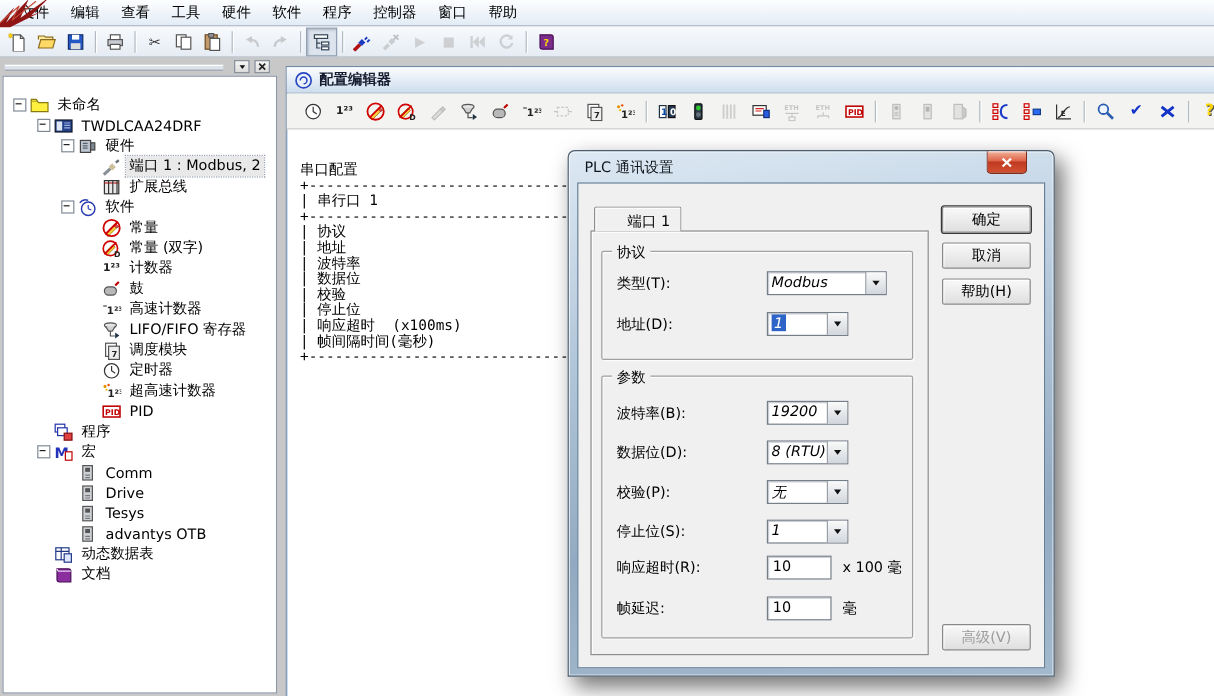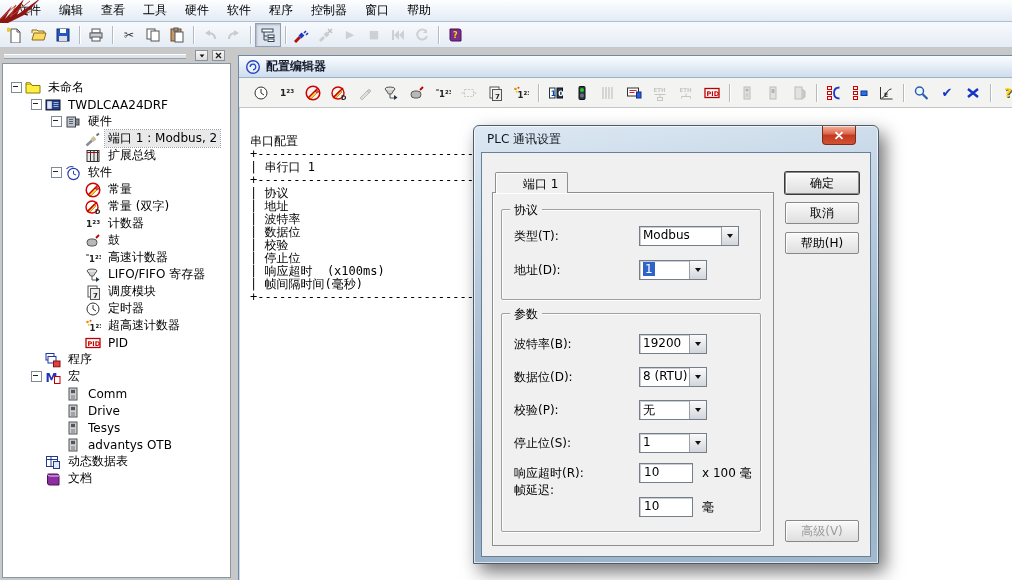--- a/index.html
+++ b/index.html
@@ -67,21 +67,21 @@
   .tab{position:absolute;left:13px;top:19px;height:21px;padding:3px 9px 0 27px;background:#f0f0f0;
     border:1px solid #8e8e8e;border-bottom:none;border-radius:2px 2px 0 0;
     box-shadow:inset 1px 1px 0 #fff;box-sizing:border-box;z-index:2;}
   .page{position:absolute;left:10px;top:39px;width:280px;height:352px;background:#f0f0f0;
     border:1px solid #8e8e8e;box-shadow:inset 1px 1px 0 #fff;}
   .group{position:absolute;border:1px solid #a0a0a0;border-radius:2px;
     box-shadow:inset 1px 1px 0 #fcfcfc,1px 1px 0 #fcfcfc;}
   .group-label{position:absolute;left:8px;top:-8px;background:#f0f0f0;padding:0 4px;}
   .f-label{position:absolute;left:12px;}
   .combo{position:absolute;left:137px;height:20px;background:#fff;border:1px solid #767e88;
-    box-shadow:inset 1px 1px 0 #c9ced6;display:flex;box-sizing:border-box;}
+    box-shadow:inset 1px 1px 0 #c9ced6;display:flex;box-sizing:border-box;font-style:italic;}
   .combo-text{flex:1;padding:1px 3px 0 3px;overflow:hidden;white-space:nowrap;}
   .combo-text .sel{background:#2e64c8;color:#fff;padding:0 2px;}
   .combo-btn{width:16px;flex:none;border-left:1px solid #9aa0a8;
     background:linear-gradient(#fafafa,#d2d6dc);display:flex;align-items:center;justify-content:center;}
   .arrow-down{width:0;height:0;border-left:3.5px solid transparent;border-right:3.5px solid transparent;
     border-top:4px solid #111;}
   .tinput{position:absolute;left:137px;width:54px;height:20px;background:#fff;
     border:1px solid #767e88;box-shadow:inset 1px 1px 0 #c9ced6;padding:1px 20px 0 4px;box-sizing:border-box;}
   .unit{position:absolute;left:200px;}
   .dlg-btn{position:absolute;left:303px;width:74px;height:22px;text-align:center;
@@ -858,21 +858,21 @@
             <span class="f-label" style="top: 121px;">停止位(S):</span>
             <div class="combo" style="top: 119px; width: 68px;">
               <span class="combo-text">1</span>
               <span class="combo-btn">
                 <span class="arrow-down"></span>
               </span>
             </div>
             <span class="f-label" style="top: 151px;">响应超时(R):</span>
             <div class="tinput" style="top: 149px;">10</div>
             <span class="unit" style="top: 151px;">x 100 毫</span>
-            <span class="f-label" style="top: 168px;">帧延迟:</span>
+            <span class="f-label" style="top: 185px;">帧延迟:</span>
             <div class="tinput" style="top: 183px;">10</div>
             <span class="unit" style="top: 185px;">毫</span>
           </div>
       </div>
     </div>
     <div class="dlg-btn default" style="top:19px;">确定</div>
     <div class="dlg-btn" style="top:49px;">取消</div>
     <div class="dlg-btn" style="top:79px;">帮助(H)</div>
     <div class="dlg-btn disabled" style="top:367px;">高级(V)</div>
   </div>

